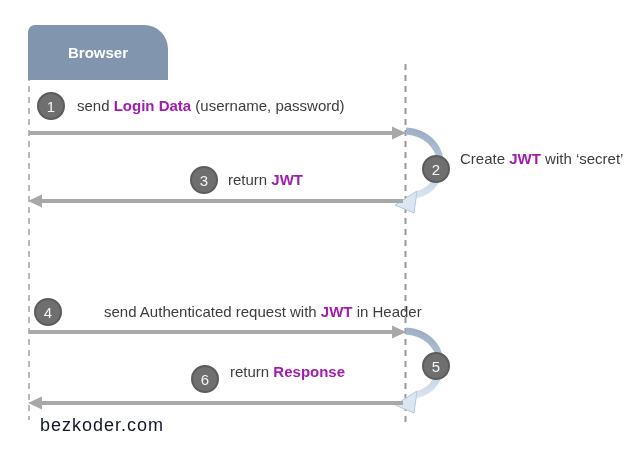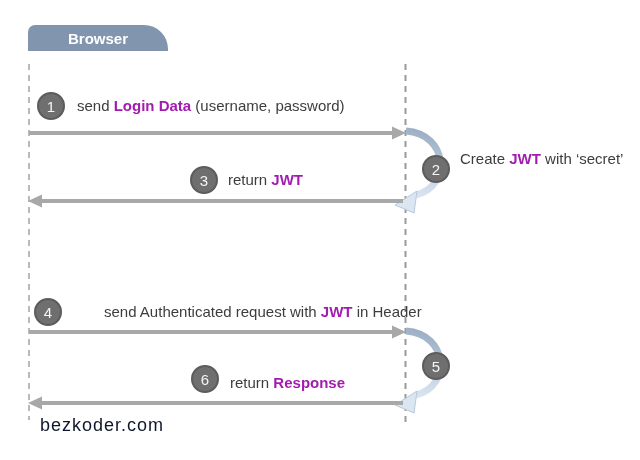--- a/index.html
+++ b/index.html
@@ -7,21 +7,21 @@
     position: relative;
     width: 640px;
     height: 460px;
     background: #ffffff;
     overflow: hidden;
     font-family: "Liberation Sans", sans-serif;
   }
   .layer { position: absolute; left: 0; top: 0; }
   .actor {
     position: absolute;
-    height: 26px;
+    height: 55px;
     background: #8295ae;
     border-radius: 7px 24px 0 0;
     color: #ffffff;
     font-weight: bold;
     font-size: 15px;
     display: flex;
     align-items: center;
     justify-content: center;
   }
   .actor-browser { left: 28px; top: 25px; width: 140px; }
@@ -111,19 +111,19 @@
   </div>
   <div class="label" style="left:460px; top:159px;">
     <span>Create </span><span class="em">JWT</span><span> with ‘secret’</span>
   </div>
   <div class="label" style="left:228px; top:180px;">
     <span>return </span><span class="em">JWT</span><span></span>
   </div>
   <div class="label" style="left:76px; top:312px;margin-left:28px;">
     <span>send Authenticated request with </span><span class="em">JWT</span><span> in Header</span>
   </div>
-  <div class="label" style="left:230px; top:383px;">
+  <div class="label" style="left:230px; top:372px;">
     <span>return </span><span class="em">Response</span><span></span>
   </div>
 
   <div class="watermark">bezkoder.com</div>
 
 </div>
 
 </body></html>

